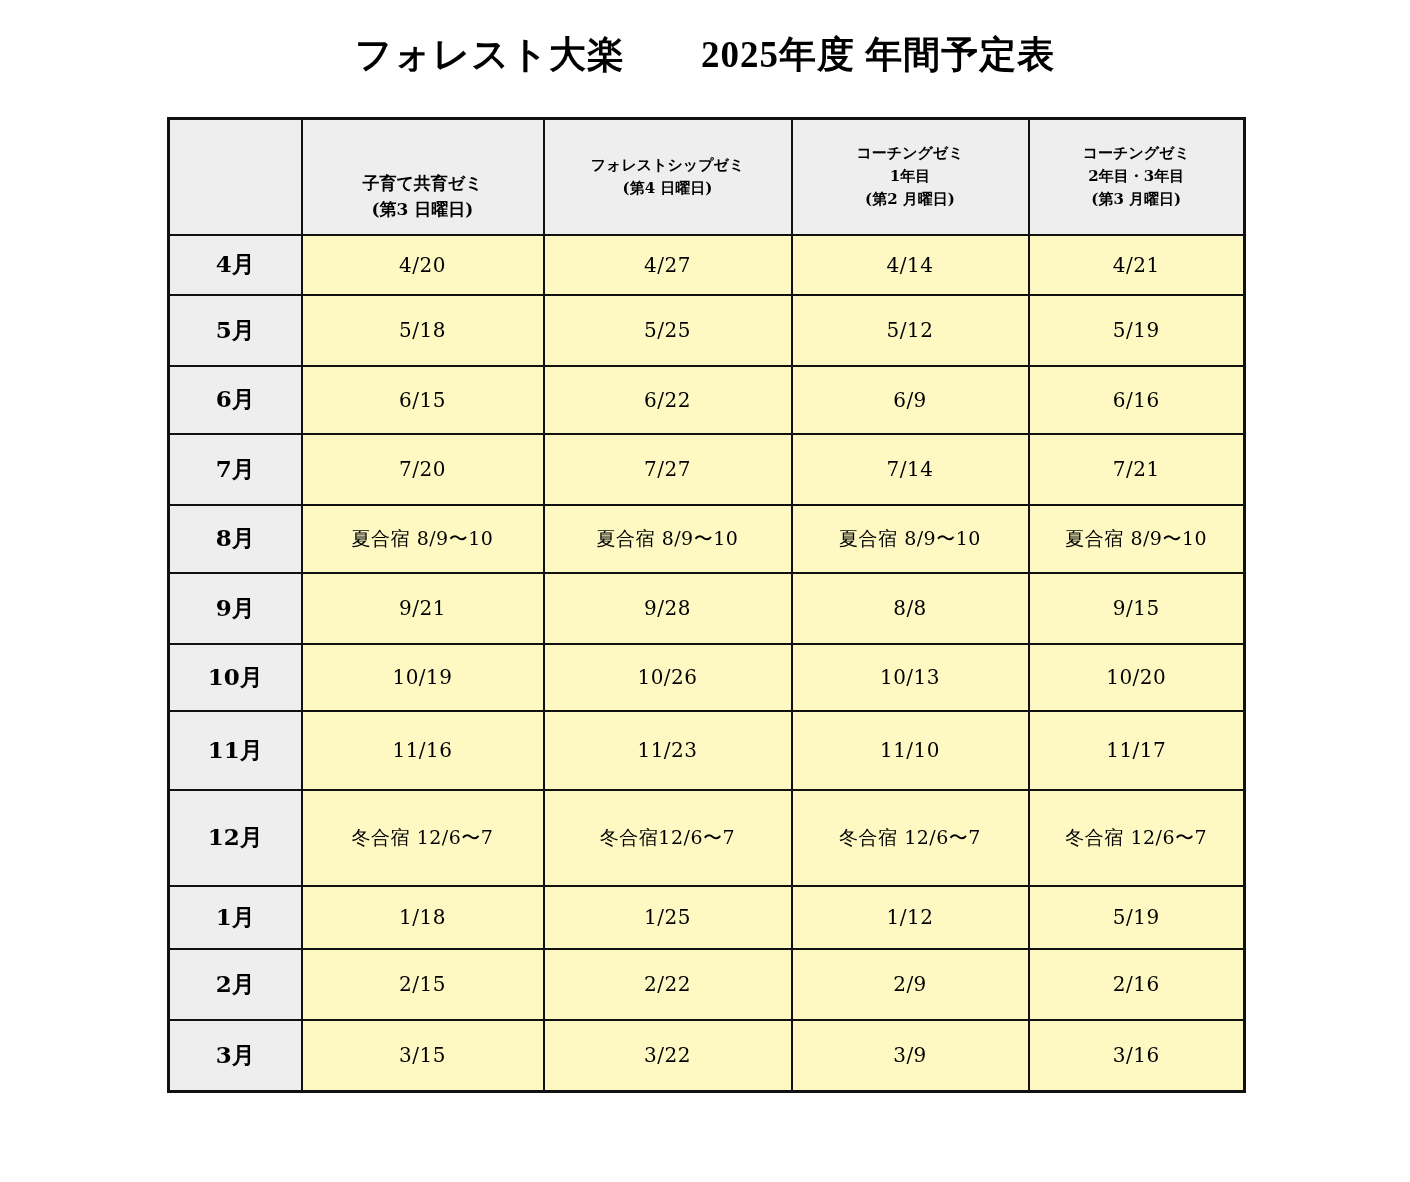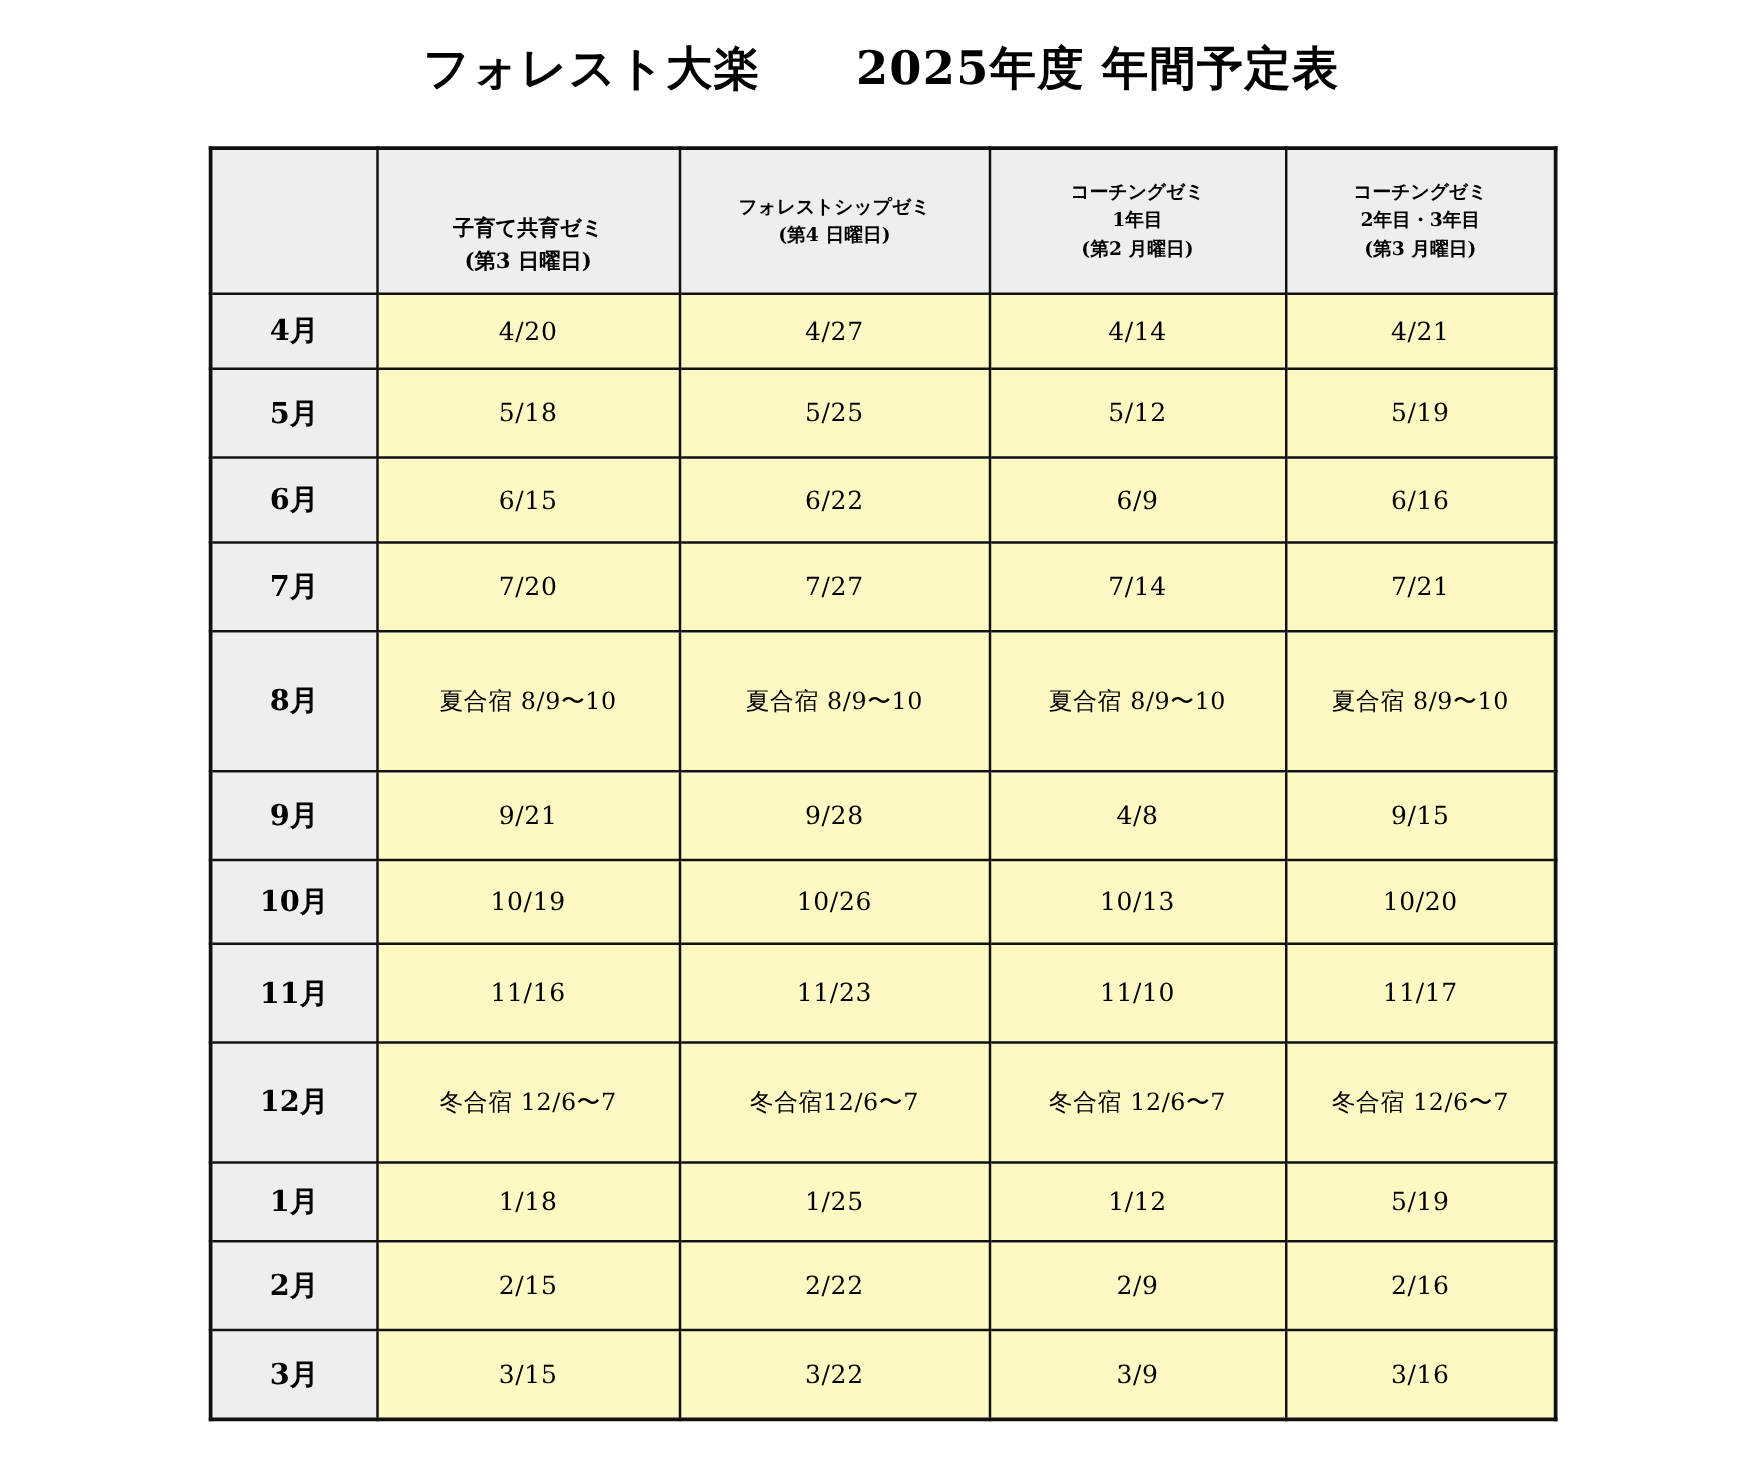--- a/index.html
+++ b/index.html
@@ -21,20 +21,21 @@
   .title {
     position: absolute;
     top: 30px;
     left: 0;
     width: 100%;
     text-align: center;
     font-size: 37px;
     font-weight: bold;
     letter-spacing: 1px;
     white-space: pre;
+    font-family: Liberation Serif, serif;
   }
   table.schedule {
     position: absolute;
     left: 167px;
     top: 117px;
     width: 1076px;
     border-collapse: collapse;
     table-layout: fixed;
     border: 3px solid #111111;
   }
@@ -120,33 +121,33 @@
       </tr>
 
       <tr style="height:71px">
         <td class="shaded month">7月</td>
         <td class="datecell">7/20</td>
         <td class="datecell">7/27</td>
         <td class="datecell">7/14</td>
         <td class="datecell">7/21</td>
       </tr>
 
-      <tr style="height:112px">
+      <tr style="height:68px">
         <td class="shaded month">8月</td>
         <td class="datecell camp">夏合宿 8/9〜10</td>
         <td class="datecell camp">夏合宿 8/9〜10</td>
         <td class="datecell camp">夏合宿 8/9〜10</td>
         <td class="datecell camp">夏合宿 8/9〜10</td>
       </tr>
 
       <tr style="height:71px">
         <td class="shaded month">9月</td>
         <td class="datecell">9/21</td>
         <td class="datecell">9/28</td>
-        <td class="datecell">4/8</td>
+        <td class="datecell">8/8</td>
         <td class="datecell">9/15</td>
       </tr>
 
       <tr style="height:67px">
         <td class="shaded month">10月</td>
         <td class="datecell">10/19</td>
         <td class="datecell">10/26</td>
         <td class="datecell">10/13</td>
         <td class="datecell">10/20</td>
       </tr>

